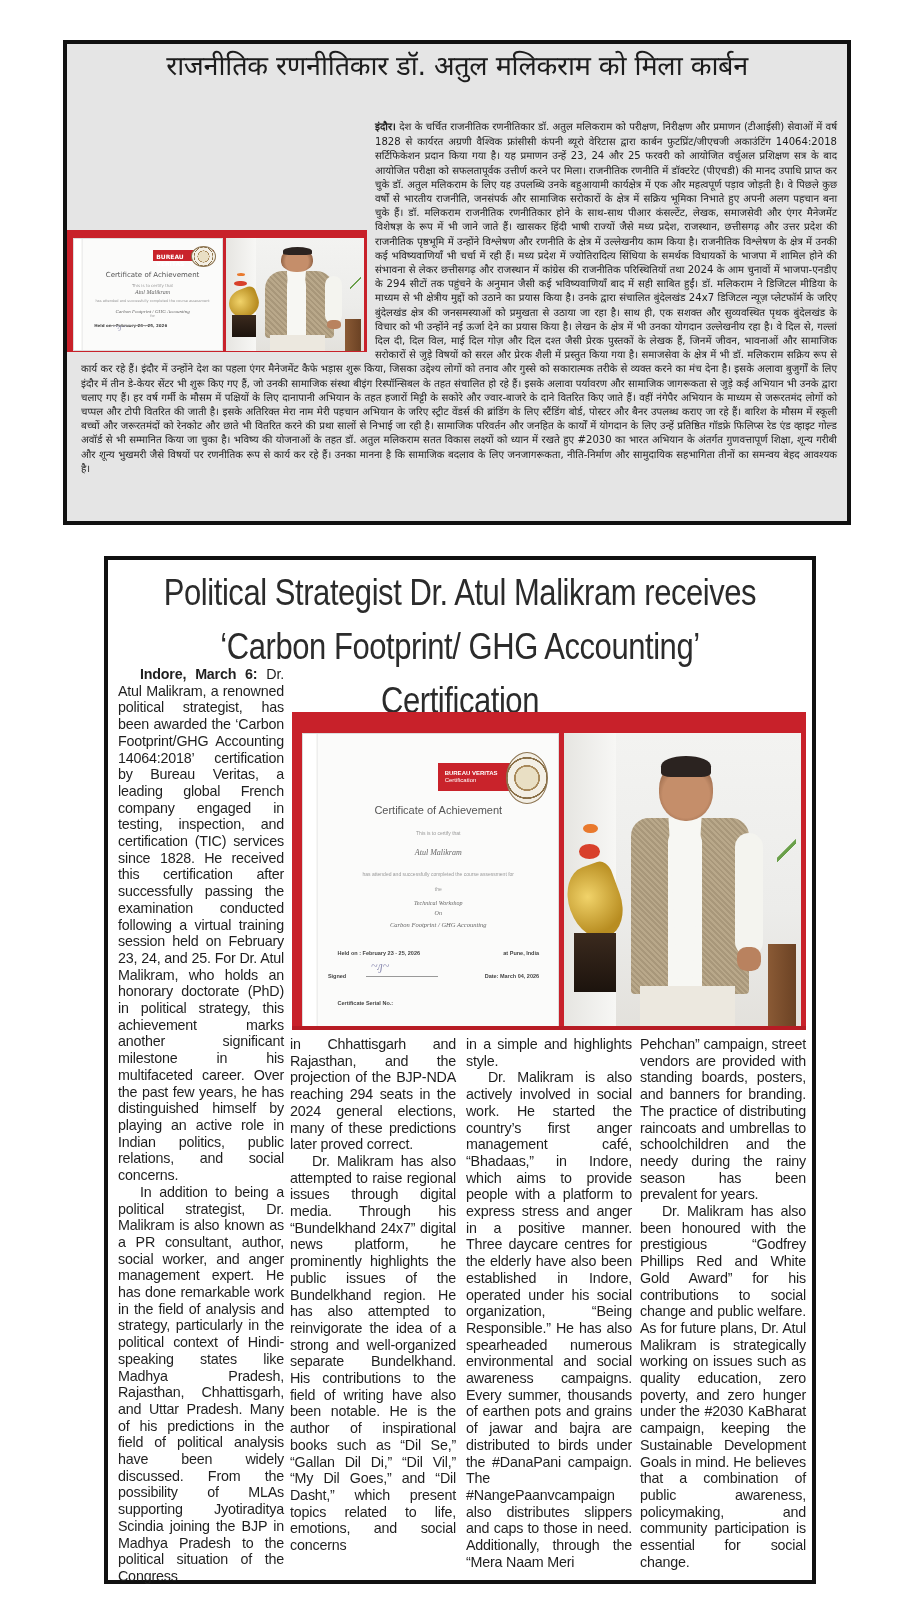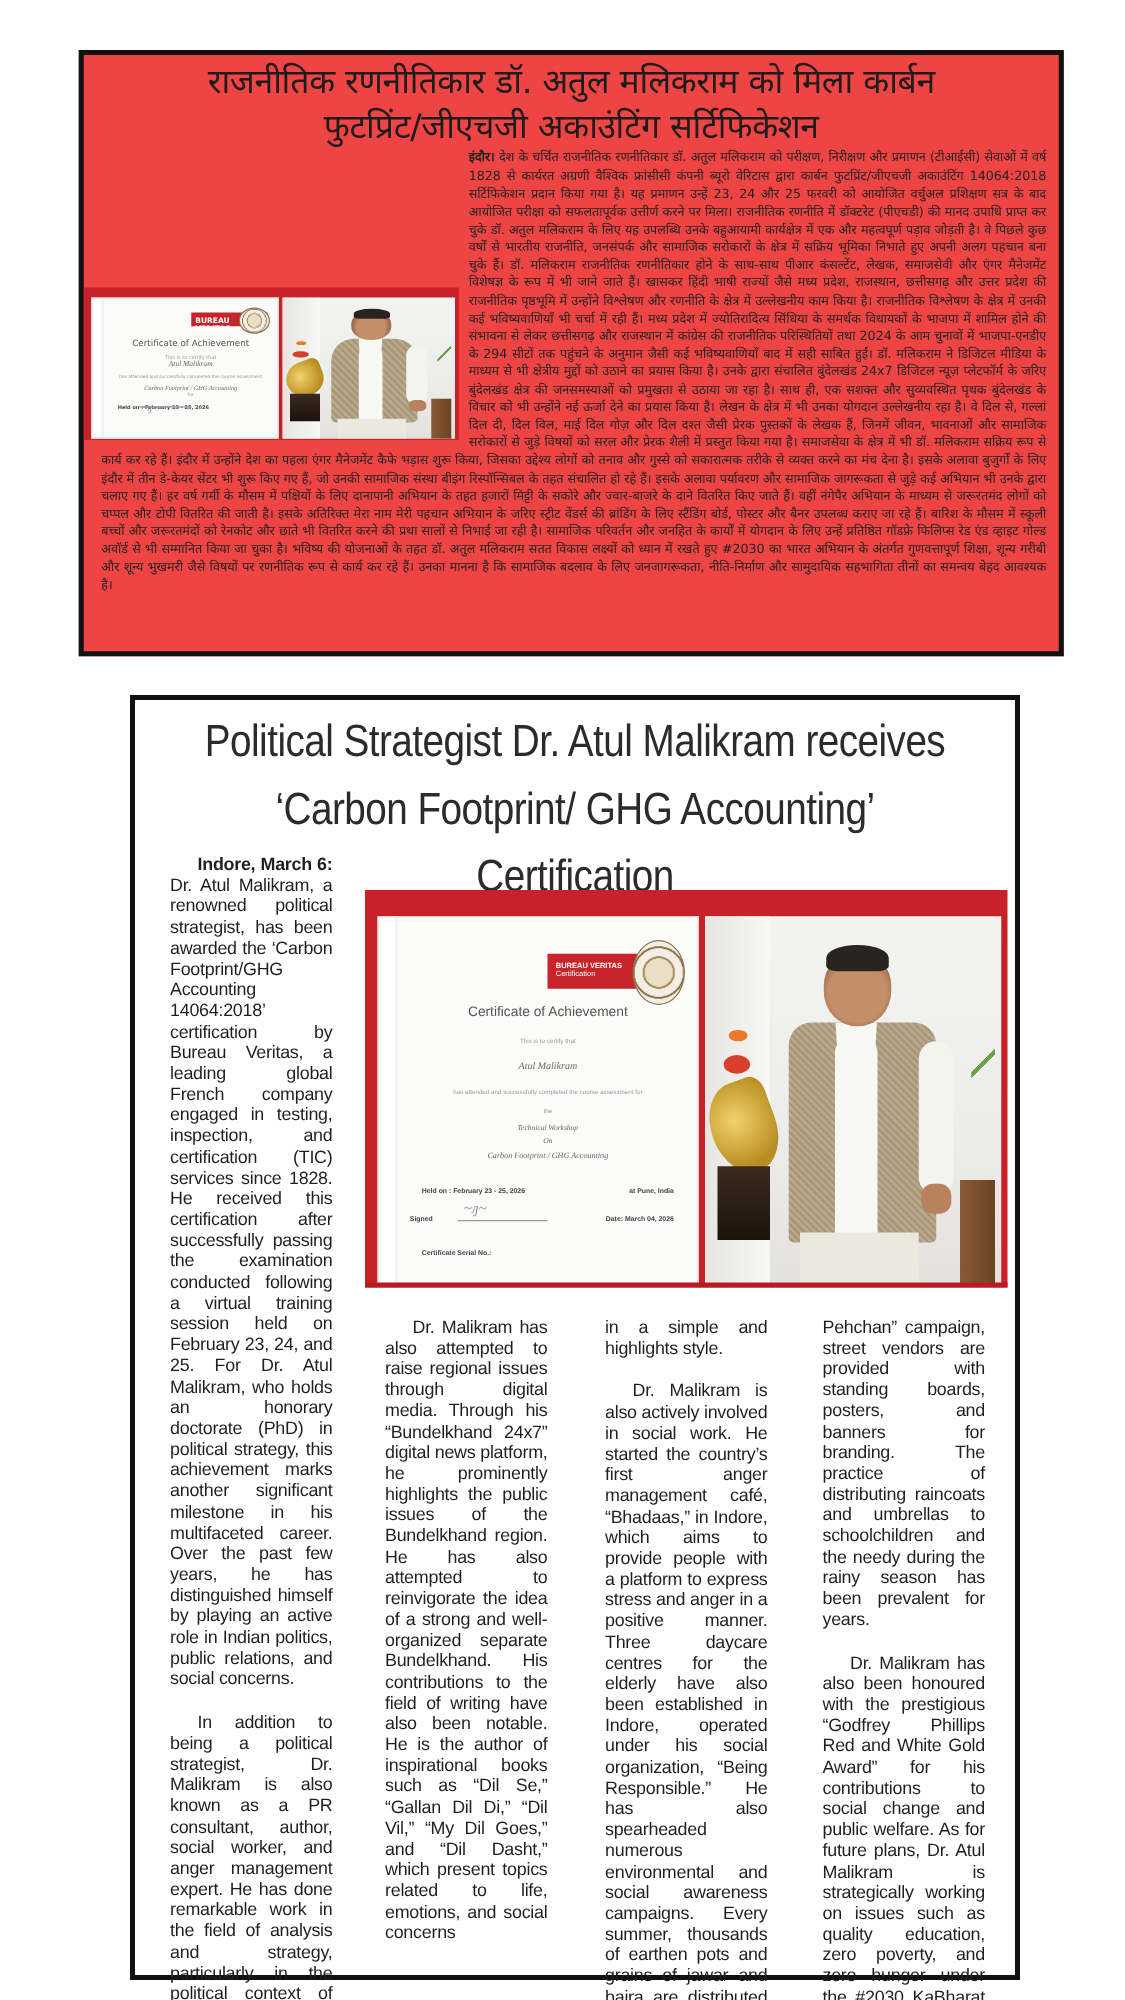--- a/index.html
+++ b/index.html
@@ -1,29 +1,29 @@
 <!DOCTYPE html>
 <html><head>
 <meta charset="utf-8">
 <style>
   html, body { margin:0; padding:0; background:#ffffff; }
   body { width:900px; height:1600px; position:relative; overflow:hidden; font-family:"Liberation Sans", sans-serif; color:#1a1a1a; }
 
   
-  .hindi-box { position:absolute; left:63px; top:40px; width:788px; height:485px; border:4px solid #111; box-sizing:border-box; background:#ef4444; }
+  .hindi-box { position:absolute; left:63px; top:40px; width:788px; height:485px; border:4px solid #111; box-sizing:border-box; background:#e5e5e5; }
   .hindi-title { position:absolute; left:0; right:0; top:4px; text-align:center; font-family:"DejaVu Sans", sans-serif; font-size:27px; line-height:36px; color:#1c1c1c; letter-spacing:-0.3px; font-weight:normal; }
   .hindi-body { position:absolute; left:14px; right:10px; top:76px; font-family:"DejaVu Sans", sans-serif; font-size:10.1px; line-height:14.2px; text-align:justify; color:#222; }
   .hindi-body b { font-weight:bold;font-family:Liberation Mono, monospace; }
   .hindi-photo { float:left; width:300px; height:170px; margin:4px 8px 2px -14px; position:relative; }
 
   
   .eng-box { position:absolute; left:104px; top:556px; width:712px; height:1028px; border:4px solid #111; box-sizing:border-box; background:#fff; }
   .eng-title { position:absolute; left:0; right:0; top:6px; text-align:center; font-family:"Liberation Sans Narrow", "Liberation Sans", sans-serif; font-size:36px; line-height:54px; color:#2b2b2b; transform:scaleX(0.86); transform-origin:center top; letter-spacing:-0.5px; }
   .eng-col { position:absolute; font-family:"Liberation Sans", sans-serif; font-size:14.3px; line-height:16.7px; text-align:justify; color:#1f1f1f; letter-spacing:-0.2px; }
-  .eng-col p { margin:18px; text-indent:22px; }
+  .eng-col p { margin:0; text-indent:22px; }
   .eng-col p.first { text-indent:22px; }
   .eng-col .dateline { font-weight:bold; }
   .col1 { left:10px; top:106px; width:166px; height:900px; }
   .col2 { left:182px; top:476px; width:166px; }
   .col3 { left:358px; top:476px; width:166px; }
   .col4 { left:532px; top:476px; width:166px; }
 
   .eng-photo { position:absolute; left:184px; top:104px; width:514px; height:366px; }
 
   
@@ -59,21 +59,20 @@
   .portrait .flower2 { position:absolute; left:8%; top:31%; width:6%; height:3%; border-radius:50%; background:#e9792d; }
   .portrait .plant { position:absolute; right:2%; top:35%; width:8%; height:12%; background:linear-gradient(135deg,transparent 40%,#6aa04a 41% 49%,transparent 50%); }
   .portrait .stool { position:absolute; right:2%; top:72%; width:12%; height:28%; background:linear-gradient(90deg,#8a5a35,#6b4224); }
 </style>
 </head>
 <body>
 
 <div class="hindi-box">
   <div class="hindi-title">
     <div>राजनीतिक रणनीतिकार डॉ. अतुल मलिकराम को मिला कार्बन</div>
-    <div>फुटप्रिंट/जीएचजी अकाउंटिंग सर्टिफिकेशन</div>
   </div>
   <div class="hindi-body">
     <div class="hindi-photo" style="margin-top:62px;">
       <div class="photo-frame">
         <div class="cert">
           <div class="cert-margin"></div>
           <div class="cert-paper">
             <div class="bv-logo-bar">
               <div class="bv-logo-text">BUREAU VERITAS</div>
               <div class="bv-seal"></div>
@@ -166,20 +165,21 @@
       </div>
       <div class="inner-shadow"></div>
     </div>
   </div>
 
   <div class="eng-col col1">
     <p class="first"><span class="dateline">Indore, March 6:</span><span> Dr. Atul Malikram, a renowned political strategist, has been awarded the ‘Carbon Footprint/GHG Accounting 14064:2018’ certification by Bureau Veritas, a leading global French company engaged in testing, inspection, and certification (TIC) services since 1828. He received this certification after successfully passing the examination conducted following a virtual training session held on February 23, 24, and 25. For Dr. Atul Malikram, who holds an honorary doctorate (PhD) in political strategy, this achievement marks another significant milestone in his multifaceted career. Over the past few years, he has distinguished himself by playing an active role in Indian politics, public relations, and social concerns.</span></p>
     <p>In addition to being a political strategist, Dr. Malikram is also known as a PR consultant, author, social worker, and anger management expert. He has done remarkable work in the field of analysis and strategy, particularly in the political context of Hindi-speaking states like Madhya Pradesh, Rajasthan, Chhattisgarh, and Uttar Pradesh. Many of his predictions in the field of political analysis have been widely discussed. From the possibility of MLAs supporting Jyotiraditya Scindia joining the BJP in Madhya Pradesh to the political situation of the Congress</p>
   </div>
   <div class="eng-col col2">
+    <p style="text-indent:0">in Chhattisgarh and Rajasthan, and the projection of the BJP-NDA reaching 294 seats in the 2024 general elections, many of these predictions later proved correct.</p>
     <p>Dr. Malikram has also attempted to raise regional issues through digital media. Through his “Bundelkhand 24x7” digital news platform, he prominently highlights the public issues of the Bundelkhand region. He has also attempted to reinvigorate the idea of a strong and well-organized separate Bundelkhand. His contributions to the field of writing have also been notable. He is the author of inspirational books such as “Dil Se,” “Gallan Dil Di,” “Dil Vil,” “My Dil Goes,” and “Dil Dasht,” which present topics related to life, emotions, and social concerns</p>
   </div>
   <div class="eng-col col3">
     <p style="text-indent:0">in a simple and highlights style.</p>
     <p>Dr. Malikram is also actively involved in social work. He started the country’s first anger management café, “Bhadaas,” in Indore, which aims to provide people with a platform to express stress and anger in a positive manner. Three daycare centres for the elderly have also been established in Indore, operated under his social organization, “Being Responsible.” He has also spearheaded numerous environmental and social awareness campaigns. Every summer, thousands of earthen pots and grains of jawar and bajra are distributed to birds under the #DanaPani campaign. The #NangePaanvcampaign also distributes slippers and caps to those in need. Additionally, through the “Mera Naam Meri</p>
   </div>
   <div class="eng-col col4">
     <p style="text-indent:0">Pehchan” campaign, street vendors are provided with standing boards, posters, and banners for branding. The practice of distributing raincoats and umbrellas to schoolchildren and the needy during the rainy season has been prevalent for years.</p>
     <p>Dr. Malikram has also been honoured with the prestigious “Godfrey Phillips Red and White Gold Award” for his contributions to social change and public welfare. As for future plans, Dr. Atul Malikram is strategically working on issues such as quality education, zero poverty, and zero hunger under the #2030 KaBharat campaign, keeping the Sustainable Development Goals in mind. He believes that a combination of public awareness, policymaking, and community participation is essential for social change.</p>
   </div>

